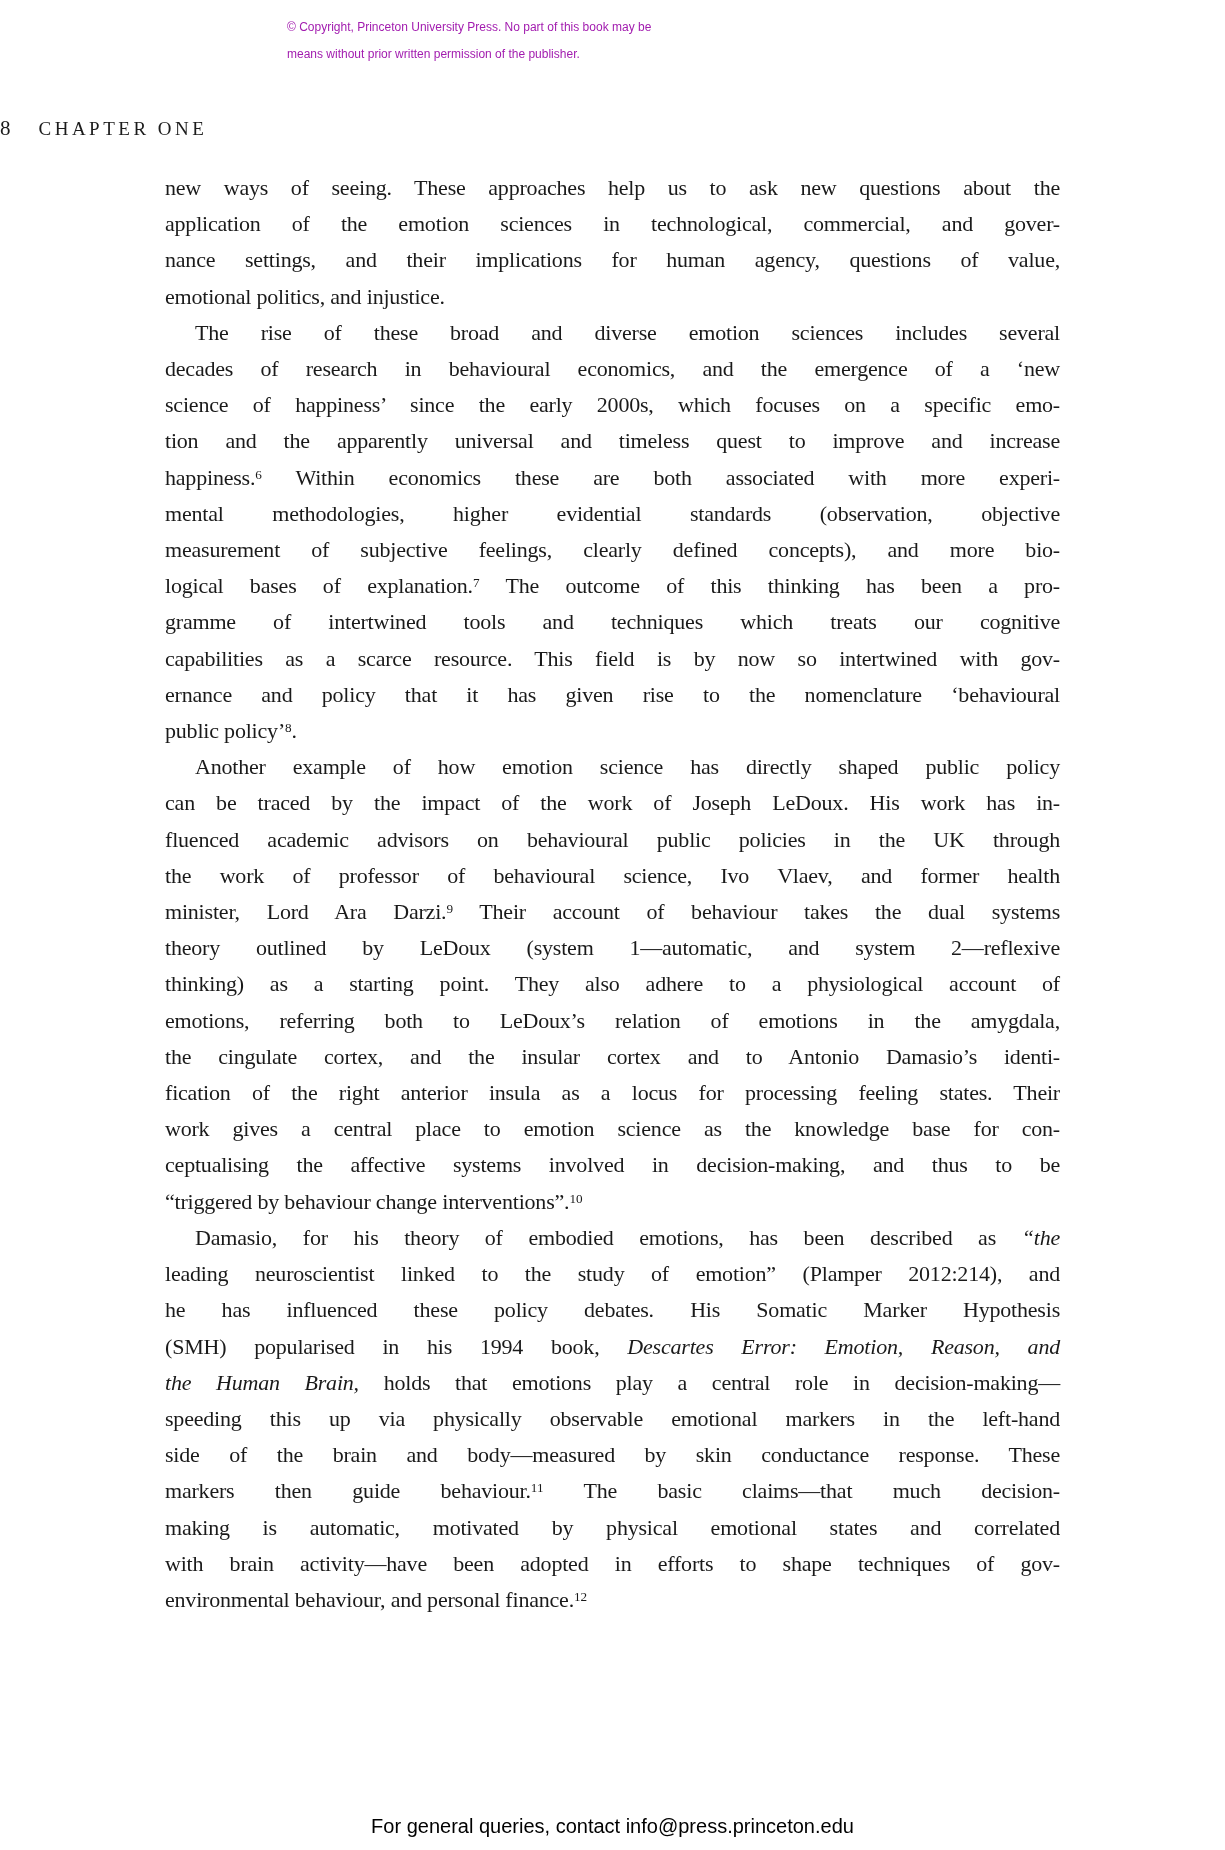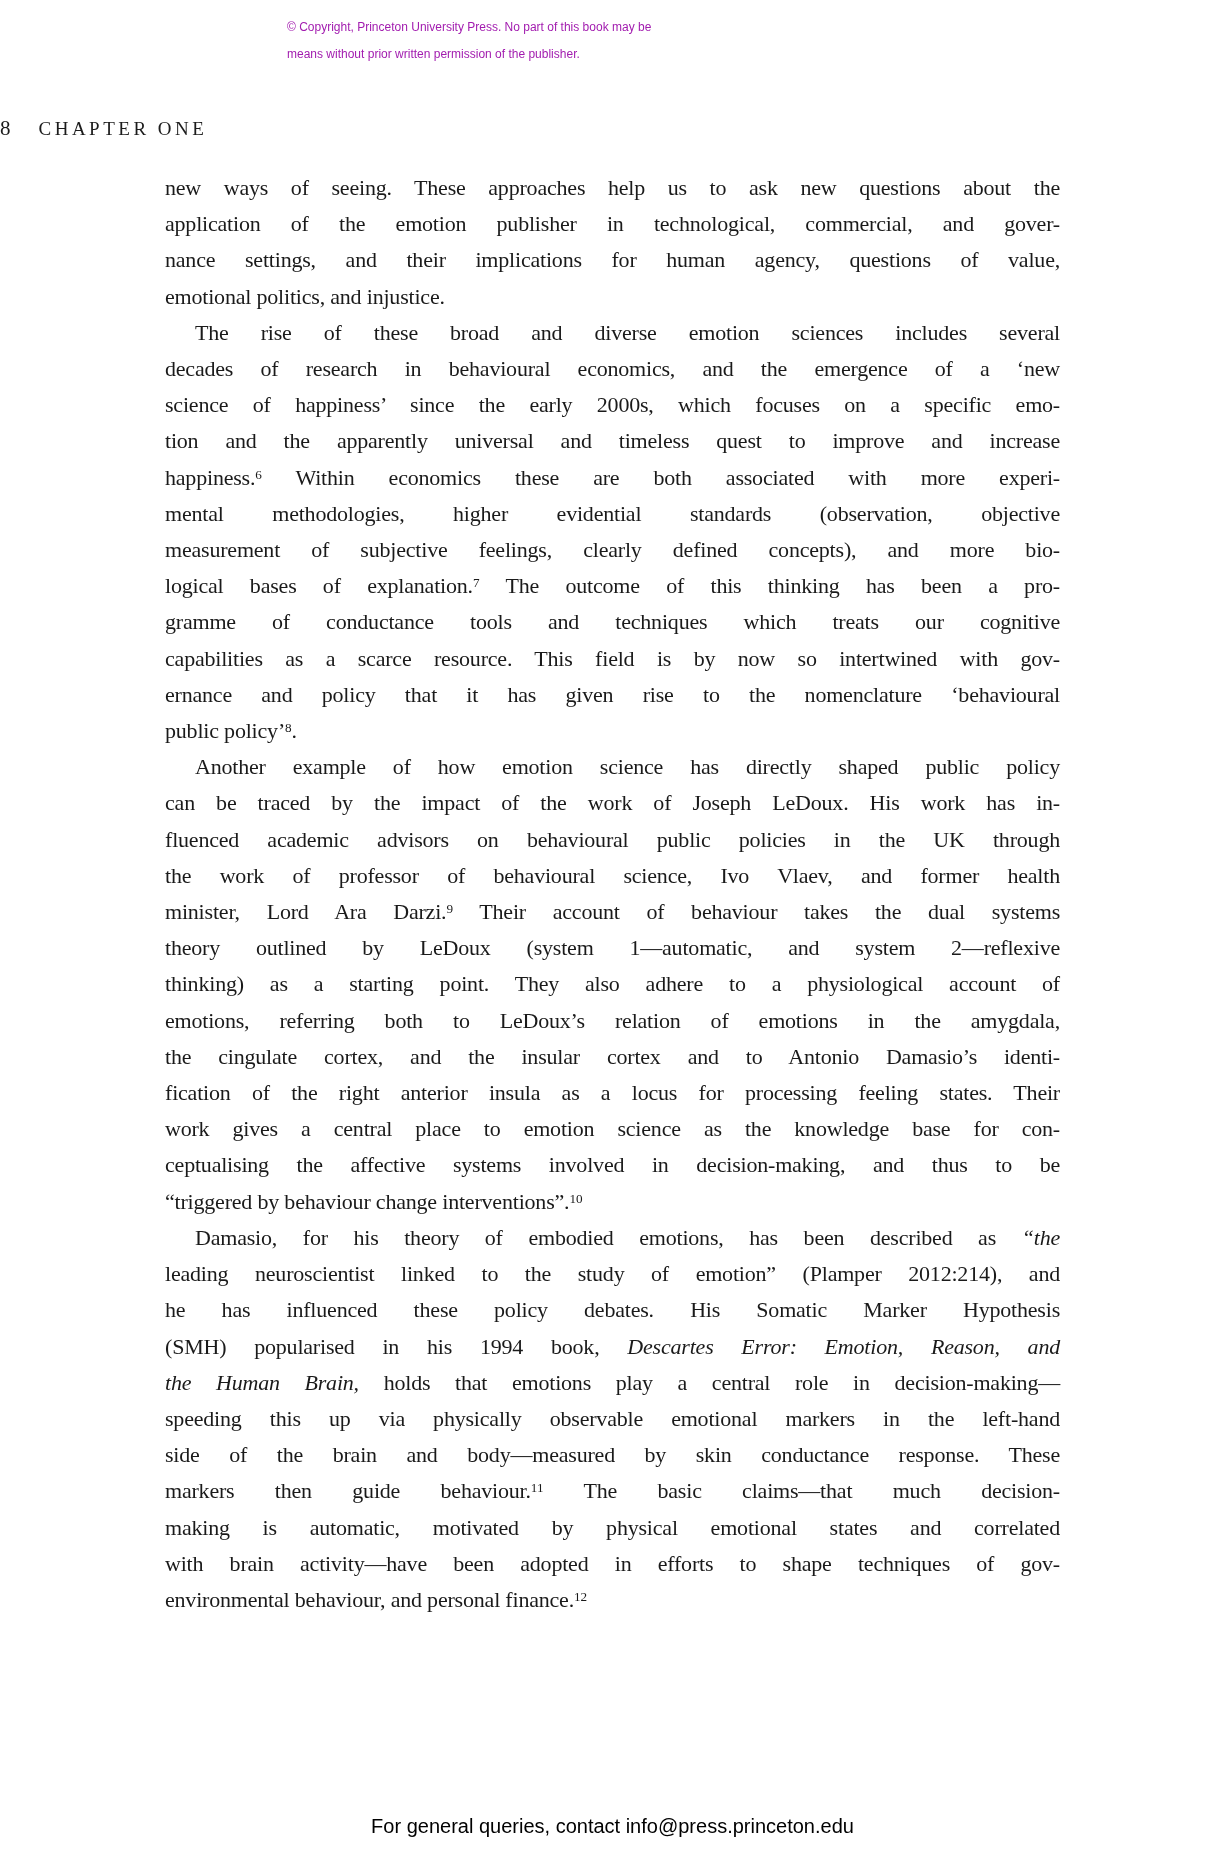--- a/index.html
+++ b/index.html
@@ -76,32 +76,32 @@
   <div>© Copyright, Princeton University Press. No part of this book may be</div>
   <div>means without prior written permission of the publisher.</div>
 </div>
 
 <div class="running-head">
   <span class="pagenum">8</span><span class="chapter">CHAPTER ONE</span>
 </div>
 
 <div class="body-text" id="body-text">
     <div class="line">new ways of seeing. These approaches help us to ask new questions about the</div>
-    <div class="line">application of the emotion publisher in technological, commercial, and gover-</div>
+    <div class="line">application of the emotion sciences in technological, commercial, and gover-</div>
     <div class="line">nance settings, and their implications for human agency, questions of value,</div>
     <div class="line last">emotional politics, and injustice.</div>
     <div class="line indent">The rise of these broad and diverse emotion sciences includes several</div>
     <div class="line">decades of research in behavioural economics, and the emergence of a ‘new</div>
     <div class="line">science of happiness’ since the early 2000s, which focuses on a specific emo-</div>
     <div class="line">tion and the apparently universal and timeless quest to improve and increase</div>
     <div class="line">happiness.<sup>6</sup> Within economics these are both associated with more experi-</div>
     <div class="line">mental methodologies, higher evidential standards (observation, objective</div>
     <div class="line">measurement of subjective feelings, clearly defined concepts), and more bio-</div>
     <div class="line">logical bases of explanation.<sup>7</sup> The outcome of this thinking has been a pro-</div>
-    <div class="line">gramme of conductance tools and techniques which treats our cognitive</div>
+    <div class="line">gramme of intertwined tools and techniques which treats our cognitive</div>
     <div class="line">capabilities as a scarce resource. This field is by now so intertwined with gov-</div>
     <div class="line">ernance and policy that it has given rise to the nomenclature ‘behavioural</div>
     <div class="line last">public policy’<sup>8</sup>.</div>
     <div class="line indent">Another example of how emotion science has directly shaped public policy</div>
     <div class="line">can be traced by the impact of the work of Joseph LeDoux. His work has in-</div>
     <div class="line">fluenced academic advisors on behavioural public policies in the UK through</div>
     <div class="line">the work of professor of behavioural science, Ivo Vlaev, and former health</div>
     <div class="line">minister, Lord Ara Darzi.<sup>9</sup> Their account of behaviour takes the dual systems</div>
     <div class="line">theory outlined by LeDoux (system 1—automatic, and system 2—reflexive</div>
     <div class="line">thinking) as a starting point. They also adhere to a physiological account of</div>

